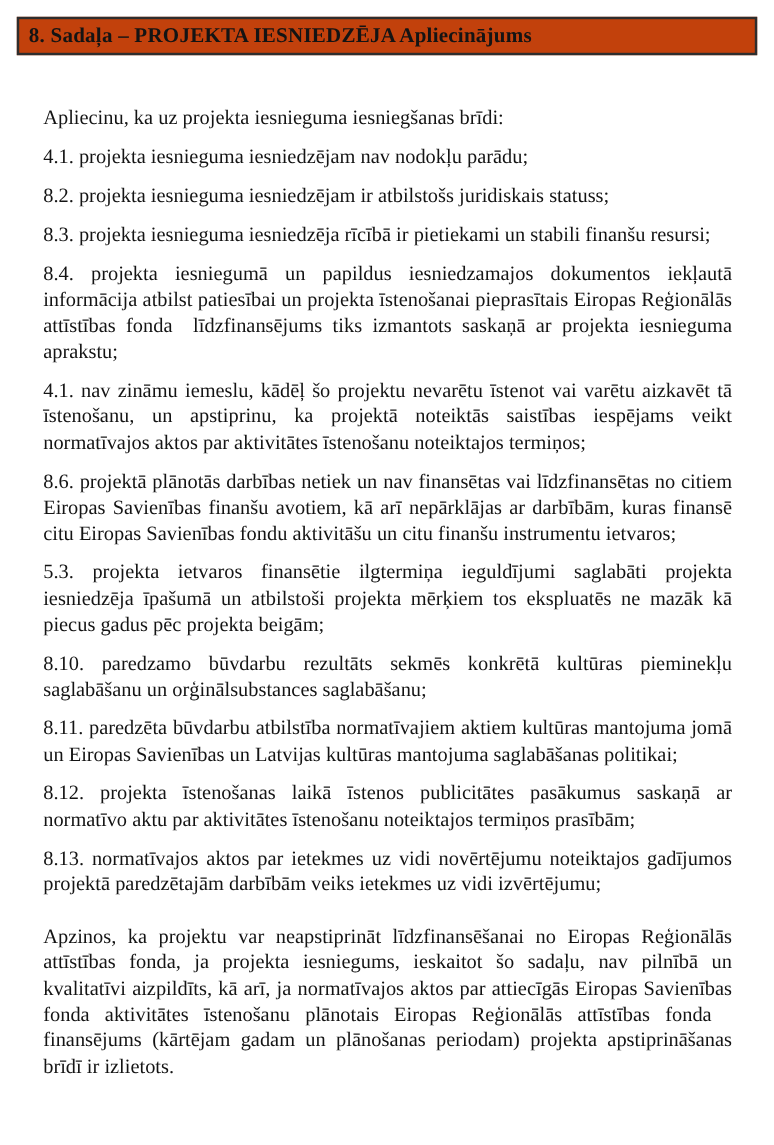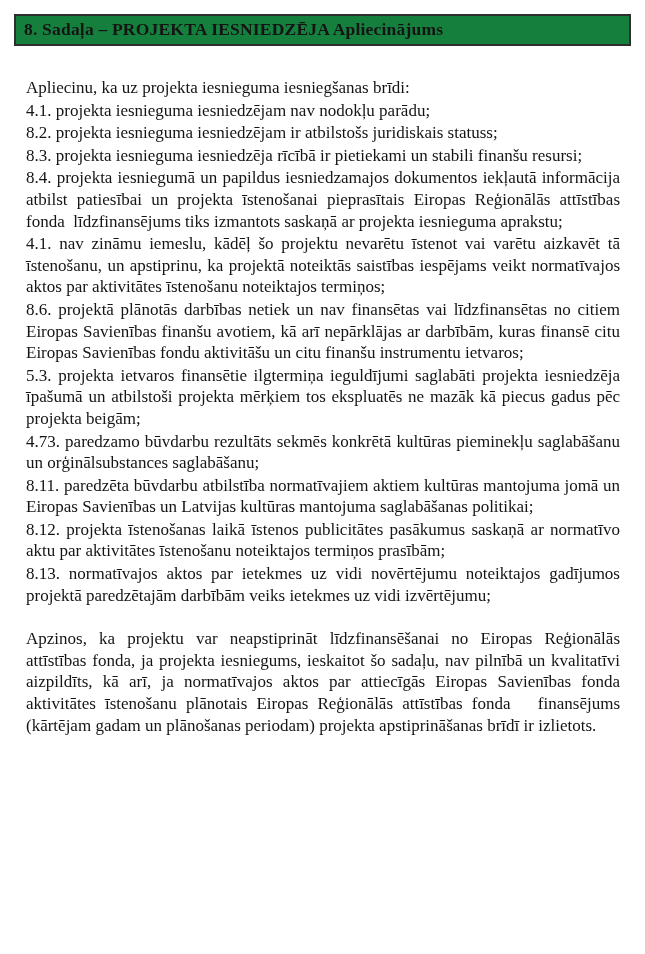--- a/index.html
+++ b/index.html
@@ -13,36 +13,36 @@
     width: 645px;
     height: 954px;
     background: #ffffff;
     color: #141414;
     font-family: "Liberation Serif", "DejaVu Serif", serif;
     overflow: hidden;
     box-sizing: border-box;
   }
   .section-header {
     margin: 14px 14px 0 14px;
-    background: #15803d;
+    background: #c2410c;
     border: 2px solid #2e2e2e;
     padding: 3px 8px 4px 8px;
     font-size: 17.5px;
     font-weight: bold;
     letter-spacing: 0.2px;
     box-sizing: border-box;
   }
   .content {
     padding: 30px 24px 0 25px;
     font-size: 17px;
     line-height: 21.6px;
     text-align: justify;
   }
   .content p {
-    margin: 1px;
+    margin: 11px;
     padding: 0;
   }
   .closing {
     margin-top: 22px !important;
   }
 </style>
 </head>
 <body>
 
 <div class="page">
@@ -53,21 +53,21 @@
 
     <p>Apliecinu, ka uz projekta iesnieguma iesniegšanas brīdi:</p>
 
     <p>4.1. projekta iesnieguma iesniedzējam nav nodokļu parādu;</p>
     <p>8.2. projekta iesnieguma iesniedzējam ir atbilstošs juridiskais statuss;</p>
     <p>8.3. projekta iesnieguma iesniedzēja rīcībā ir pietiekami un stabili finanšu resursi;</p>
     <p>8.4. projekta iesniegumā un papildus iesniedzamajos dokumentos iekļautā informācija atbilst patiesībai un projekta īstenošanai pieprasītais Eiropas Reģionālās attīstības fonda&nbsp; līdzfinansējums tiks izmantots saskaņā ar projekta iesnieguma aprakstu;</p>
     <p>4.1. nav zināmu iemeslu, kādēļ šo projektu nevarētu īstenot vai varētu aizkavēt tā īstenošanu, un apstiprinu, ka projektā noteiktās saistības iespējams veikt normatīvajos aktos par aktivitātes īstenošanu noteiktajos termiņos;</p>
     <p>8.6. projektā plānotās darbības netiek un nav finansētas vai līdzfinansētas no citiem Eiropas Savienības finanšu avotiem, kā arī nepārklājas ar darbībām, kuras finansē citu Eiropas Savienības fondu aktivitāšu un citu finanšu instrumentu ietvaros;</p>
     <p>5.3. projekta ietvaros finansētie ilgtermiņa ieguldījumi saglabāti projekta iesniedzēja īpašumā un atbilstoši projekta mērķiem tos ekspluatēs ne mazāk kā piecus gadus pēc projekta beigām;</p>
-    <p>4.73. paredzamo būvdarbu rezultāts sekmēs konkrētā kultūras pieminekļu saglabāšanu un orģinālsubstances saglabāšanu;</p>
+    <p>8.10. paredzamo būvdarbu rezultāts sekmēs konkrētā kultūras pieminekļu saglabāšanu un orģinālsubstances saglabāšanu;</p>
     <p>8.11. paredzēta būvdarbu atbilstība normatīvajiem aktiem kultūras mantojuma jomā un Eiropas Savienības un Latvijas kultūras mantojuma saglabāšanas politikai;</p>
     <p>8.12. projekta īstenošanas laikā īstenos publicitātes pasākumus saskaņā ar normatīvo aktu par aktivitātes īstenošanu noteiktajos termiņos prasībām;</p>
     <p>8.13. normatīvajos aktos par ietekmes uz vidi novērtējumu noteiktajos gadījumos projektā paredzētajām darbībām veiks ietekmes uz vidi izvērtējumu;</p>
 
     <p class="closing">Apzinos, ka projektu var neapstiprināt līdzfinansēšanai no Eiropas Reģionālās attīstības fonda, ja projekta iesniegums, ieskaitot šo sadaļu, nav pilnībā un kvalitatīvi aizpildīts, kā arī, ja normatīvajos aktos par attiecīgās Eiropas Savienības fonda aktivitātes īstenošanu plānotais Eiropas Reģionālās attīstības fonda&nbsp;&nbsp; finansējums (kārtējam gadam un plānošanas periodam) projekta apstiprināšanas brīdī ir izlietots.</p>
 
   </div>
 </div>
 
 </body></html>

